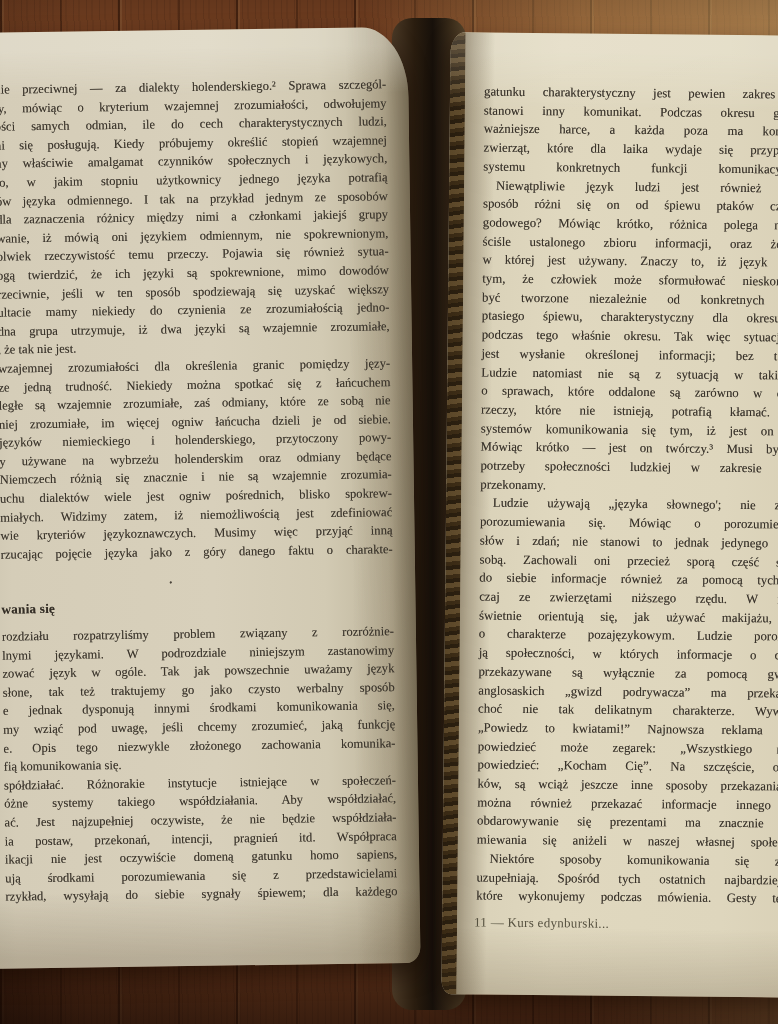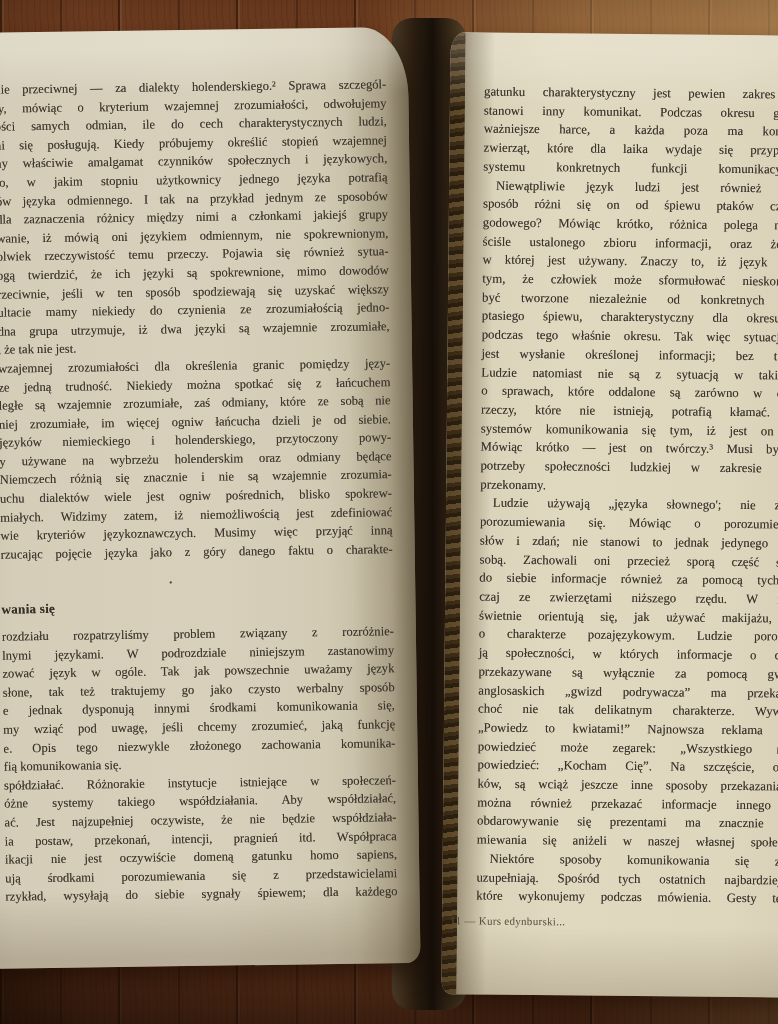--- a/index.html
+++ b/index.html
@@ -74,22 +74,22 @@
 
   .line{text-align:justify;text-align-last:justify;white-space:normal;}
   .line.short{text-align-last:left;}
 
   #separator-dot{height:37px;line-height:37px;padding-left:168px;
     font-weight:bold;color:#4a443a;}
   #section-heading{font-weight:bold;font-size:13.2px;margin-bottom:8px;
     letter-spacing:.2px;color:#342e26;}
   #left-block2{margin-top:0;}
 
-  #printer-signature{position:absolute;left:8px;top:882px;
-    font-size:11px;color:#55503f;letter-spacing:.3px;text-align:right;}
+  #printer-signature{position:absolute;left:32px;top:882px;
+    font-size:13px;color:#55503f;letter-spacing:.3px;text-align:right;}
 </style>
 </head>
 <body>
 
 <div id="scene">
 
   <div id="wood">
     <div class="planks"></div>
     <div class="grain"></div>
     <div class="light"></div>

